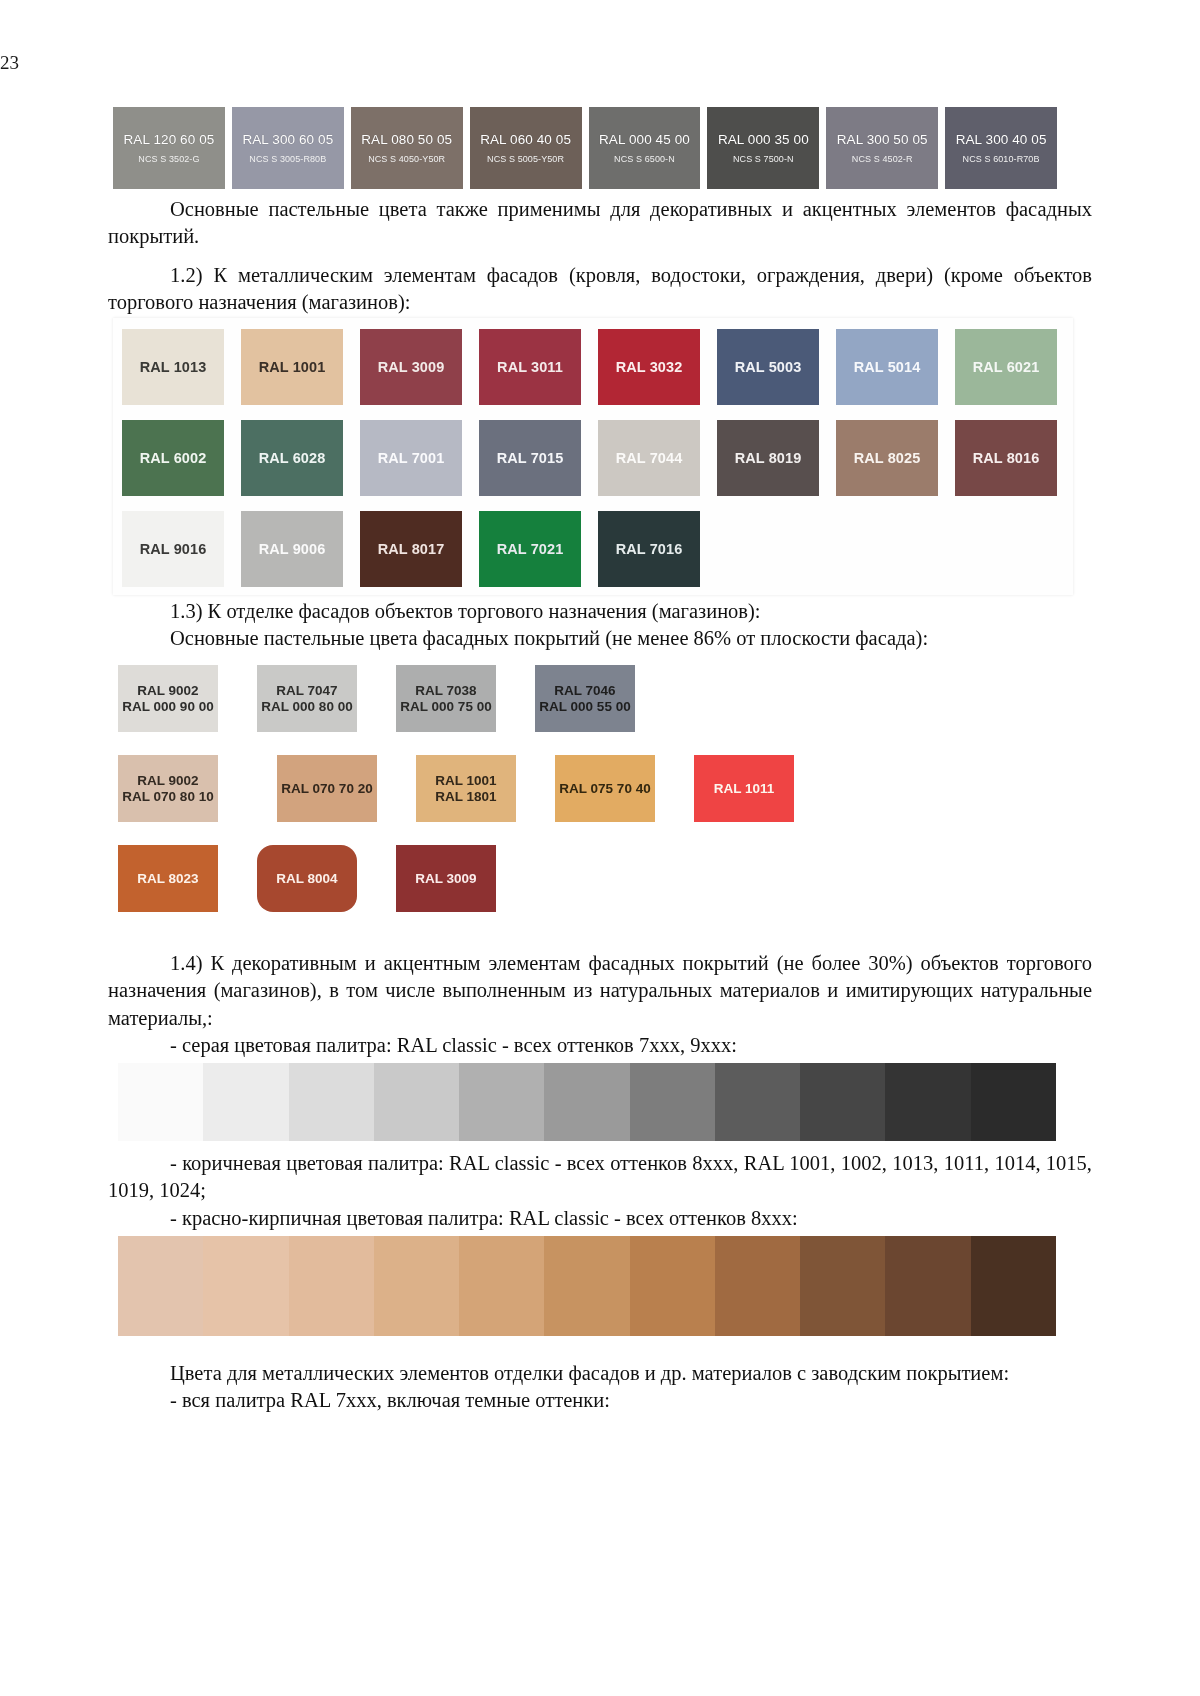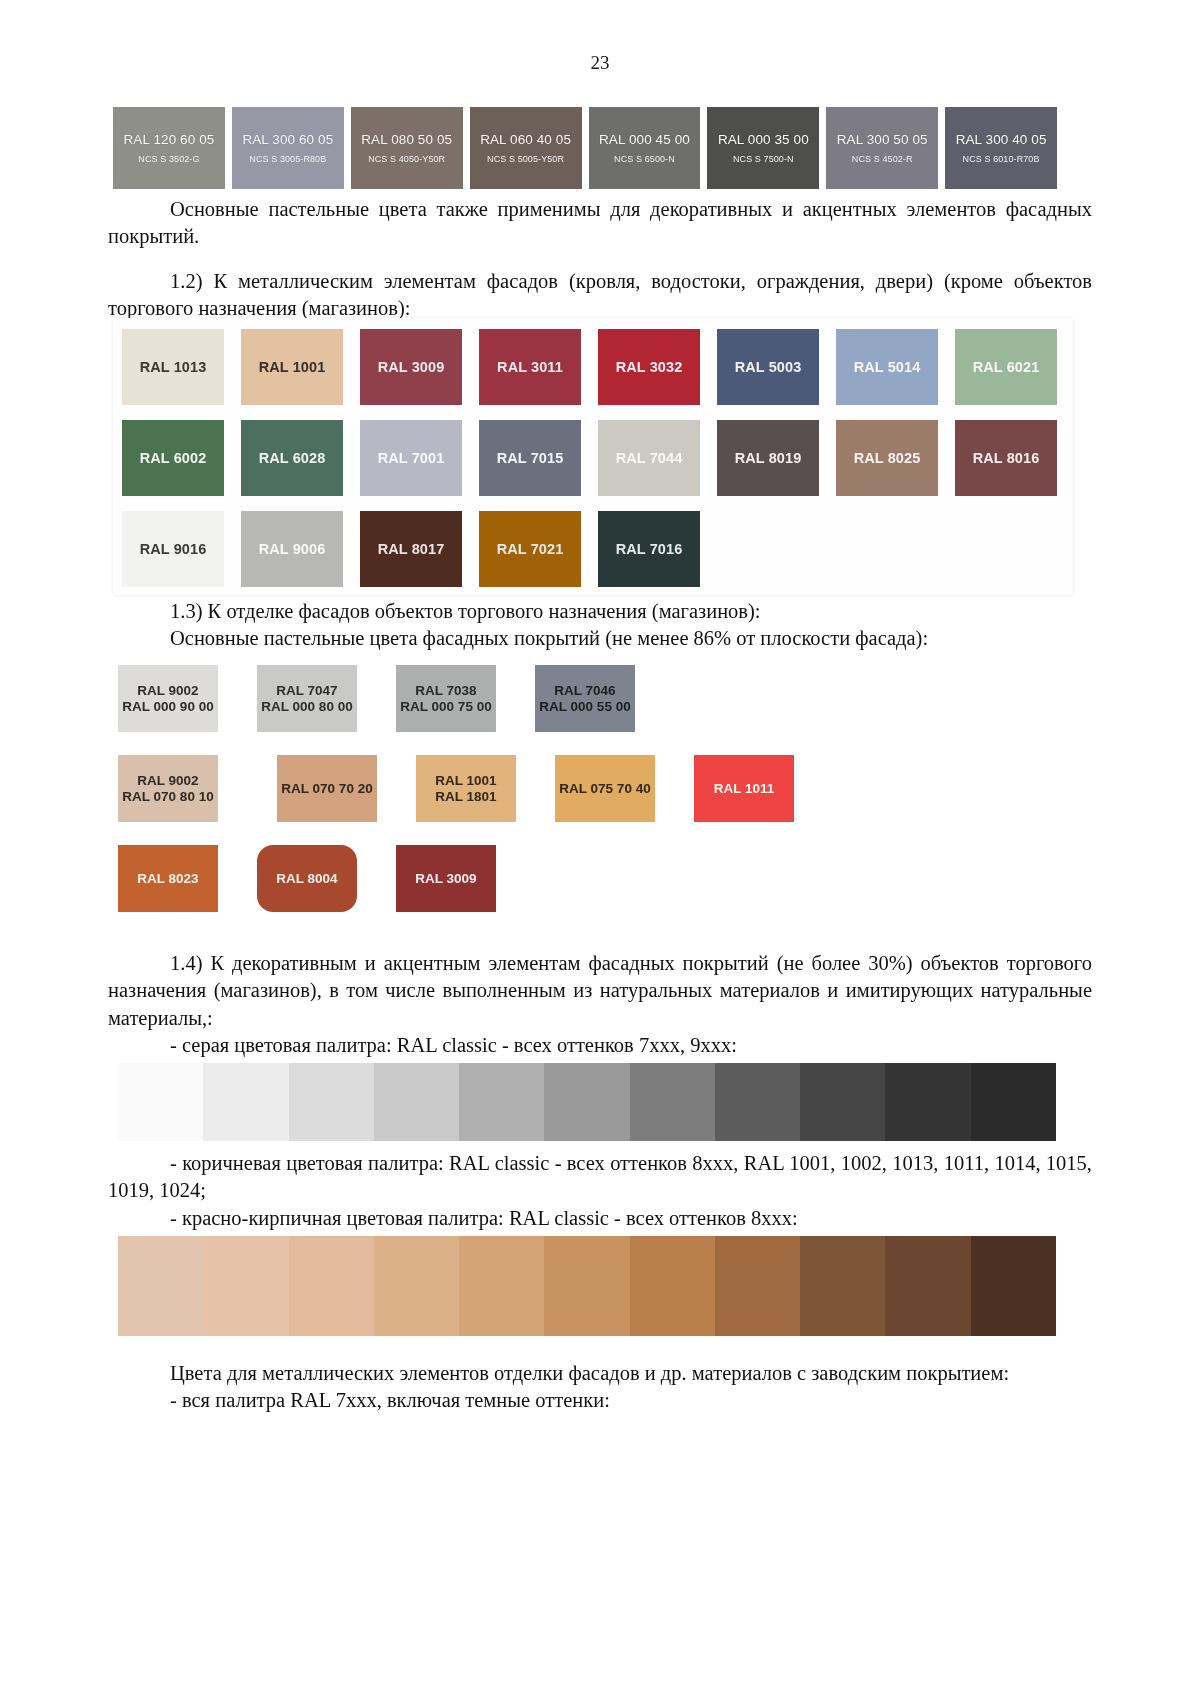--- a/index.html
+++ b/index.html
@@ -11,21 +11,21 @@
     width: 1200px;
     height: 1696px;
     position: relative;
     background: #ffffff;
     font-family: "Liberation Serif", serif;
     color: #111111;
     overflow: hidden;
     box-sizing: border-box;
   }
   .page-number {
-    text-align: center;
+    text-align: left;
     font-size: 19px;
     font-family: "Liberation Serif", serif;
     padding-top: 52px;
     color: #1a1a1a;
   }
 
   
   .para {
     font-size: 20.5px;
     line-height: 1.33;
@@ -179,21 +179,21 @@
       <div class="ncs-cell" style="background: rgb(95, 95, 107);">
         <div class="ral">RAL 300 40 05</div>
         <div class="ncs">NCS S 6010-R70B</div>
       </div>
     </div>
 
   <div class="t-block" style="top:196px;">
     <p class="para indent">Основные пастельные цвета также применимы для декоративных и акцентных элементов фасадных покрытий.</p>
   </div>
 
-  <div class="t-block" style="top:268px;">
+  <div class="t-block" style="top:262px;">
     <p class="para indent">1.2) К металлическим элементам фасадов (кровля, водостоки, ограждения, двери) (кроме объектов торгового назначения (магазинов):</p>
   </div>
 
   <div class="palette-box" id="metallicPalette">
       <div class="pal-row">
         <div class="swatch" style="background: rgb(232, 226, 214); color: rgb(58, 58, 54);">
           <span>RAL 1013</span>
         </div>
         <div class="swatch" style="background: rgb(226, 194, 160); color: rgb(58, 48, 40);">
           <span>RAL 1001</span>
@@ -246,21 +246,21 @@
       <div class="pal-row">
         <div class="swatch" style="background: rgb(242, 242, 240); color: rgb(58, 58, 56);">
           <span>RAL 9016</span>
         </div>
         <div class="swatch" style="background: rgb(183, 183, 181); color: rgb(250, 250, 250);">
           <span>RAL 9006</span>
         </div>
         <div class="swatch" style="background: rgb(79, 44, 34); color: rgb(240, 228, 224);">
           <span>RAL 8017</span>
         </div>
-        <div class="swatch" style="background: #a16207; color: rgb(232, 234, 238);">
+        <div class="swatch" style="background: #15803d; color: rgb(232, 234, 238);">
           <span>RAL 7021</span>
         </div>
         <div class="swatch" style="background: rgb(41, 57, 58); color: rgb(230, 236, 236);">
           <span>RAL 7016</span>
         </div>
       </div>
     </div>
 
   <div class="t-block" style="top:598px;">
     <p class="para indent">1.3) К отделке фасадов объектов торгового назначения (магазинов):</p>

